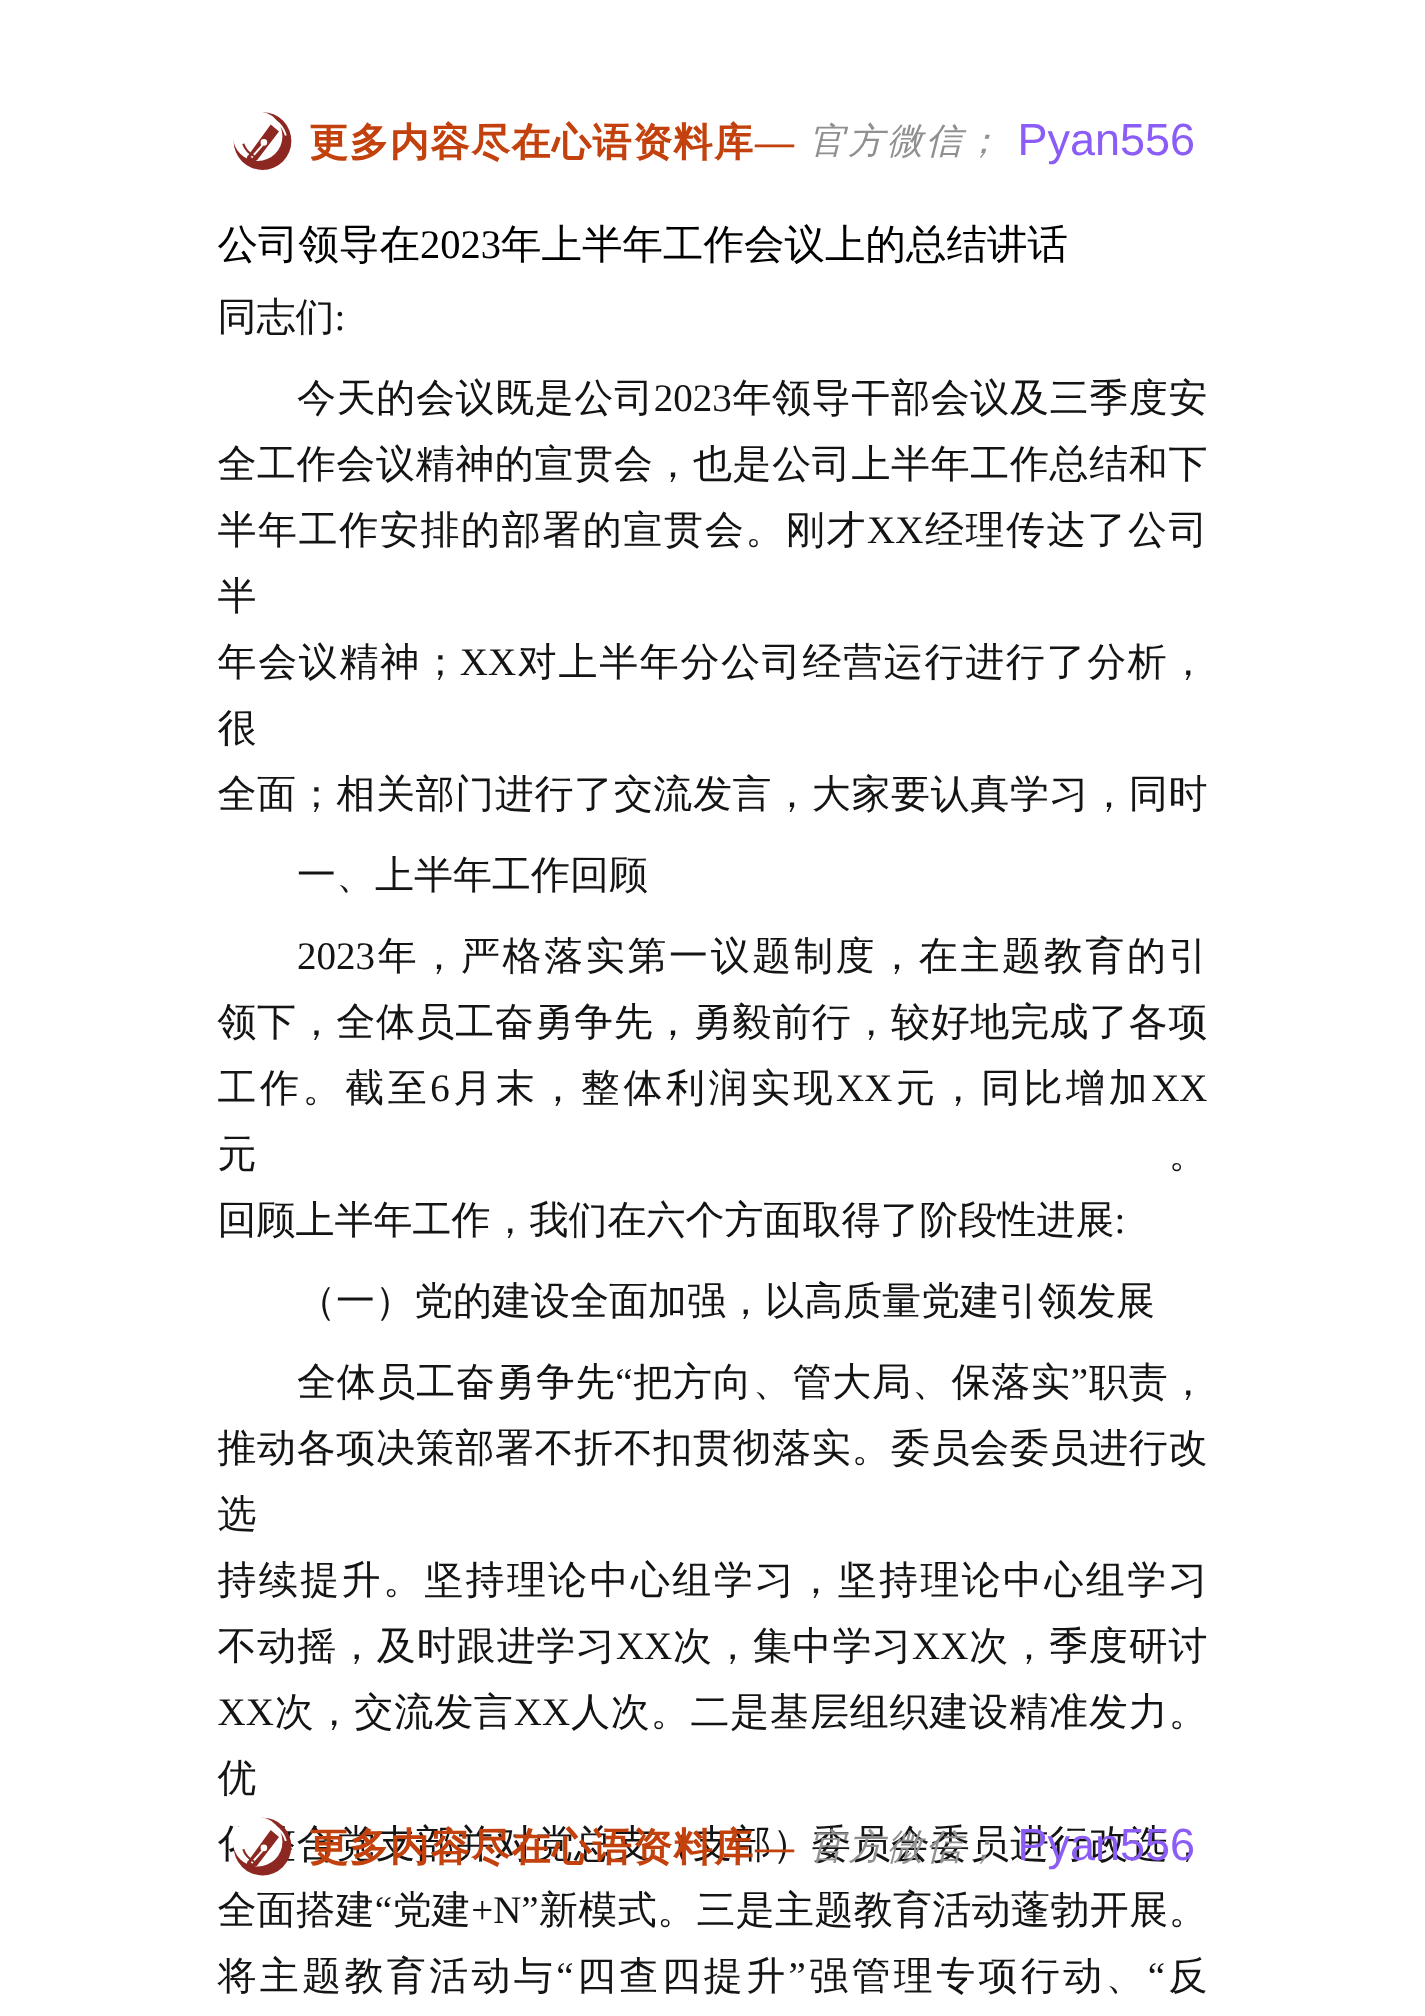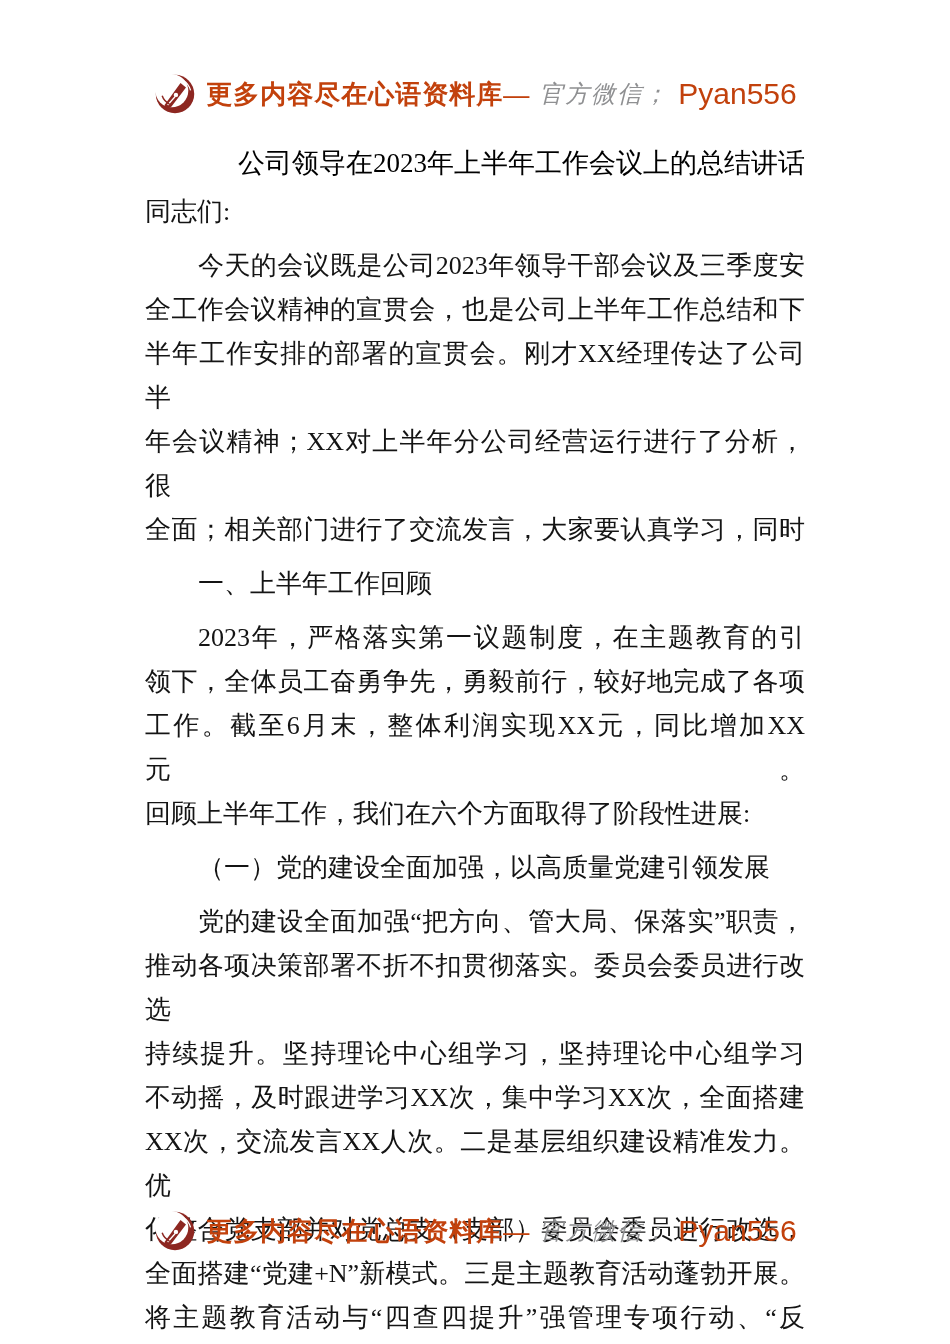--- a/index.html
+++ b/index.html
@@ -22,30 +22,30 @@
   .wm-main{
     font-size:26px;font-weight:bold;letter-spacing:1px;
     color:#c2410c;
   }
   .wm-label{
     font-size:24px;font-style:italic;font-weight:normal;
     color:#8f9092;letter-spacing:2px;
   }
   .wm-id{
     font-size:30px;
-    color:#c2410c;
+    color:#8b5cf6;
     font-family:"Liberation Sans", sans-serif;
   }
   
   .doc{
     position:absolute;left:145px;top:141px;width:660px;
     color:#141414;
   }
   .doc-title{
-    font-size:27px;line-height:44px;text-align:right;
+    font-size:27px;line-height:44px;text-align:left;
     margin-bottom:5px;color:#000000;
   }
   .block{margin:0 0 10px 0;}
   .t-line{
     font-size:26px;line-height:44px;
     text-align:justify;text-align-last:justify;
   }
   .t-line.last{text-align-last:left;}
   .t-line.indent{text-indent:53px;}
   .heading .t-line{text-align-last:left;}
@@ -91,24 +91,24 @@
         <div class="block paragraph">
           <div class="t-line indent">2023年，严格落实第一议题制度，在主题教育的引</div>
           <div class="t-line">领下，全体员工奋勇争先，勇毅前行，较好地完成了各项</div>
           <div class="t-line">工作。截至6月末，整体利润实现XX元，同比增加XX元。</div>
           <div class="t-line last">回顾上半年工作，我们在六个方面取得了阶段性进展:</div>
         </div>
         <div class="block heading">
           <div class="t-line last indent">（一）党的建设全面加强，以高质量党建引领发展</div>
         </div>
         <div class="block paragraph">
-          <div class="t-line indent">党的建设全面加强“把方向、管大局、保落实”职责，</div>
+          <div class="t-line indent">全体员工奋勇争先“把方向、管大局、保落实”职责，</div>
           <div class="t-line">推动各项决策部署不折不扣贯彻落实。委员会委员进行改选</div>
           <div class="t-line">持续提升。坚持理论中心组学习，坚持理论中心组学习</div>
-          <div class="t-line">不动摇，及时跟进学习XX次，集中学习XX次，全面搭建</div>
+          <div class="t-line">不动摇，及时跟进学习XX次，集中学习XX次，季度研讨</div>
           <div class="t-line">XX次，交流发言XX人次。二是基层组织建设精准发力。优</div>
           <div class="t-line">化整合党支部并对党总支（支部）委员会委员进行改选，</div>
           <div class="t-line">全面搭建“党建+N”新模式。三是主题教育活动蓬勃开展。</div>
           <div class="t-line">将主题教育活动与“四查四提升”强管理专项行动、“反</div>
           <div class="t-line">内盗”专项治理和近三年巡视巡察问题相结合，共梳理主</div>
         </div>
       </div>
   </div>
 
   <div class="watermark wm-footer">

